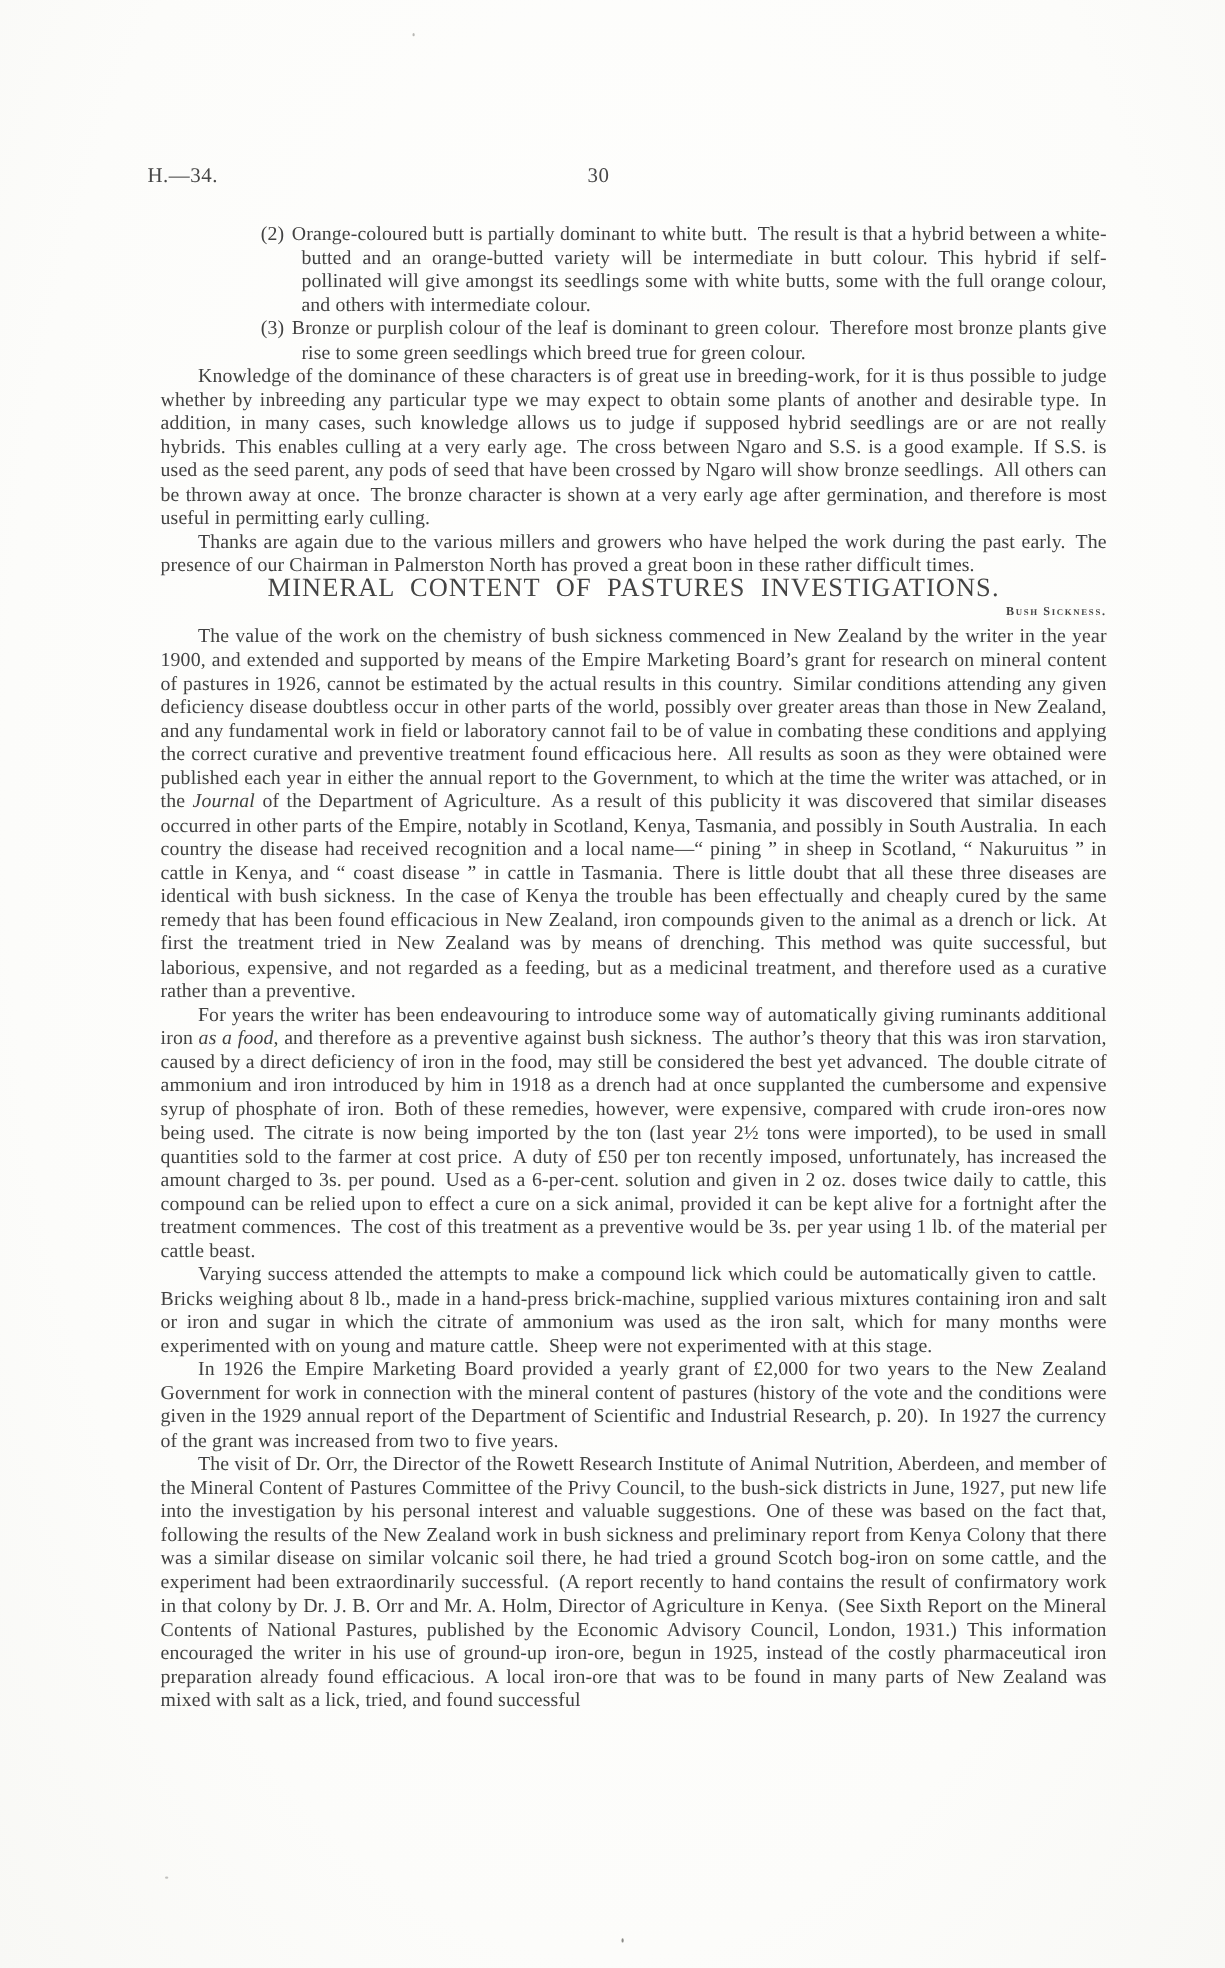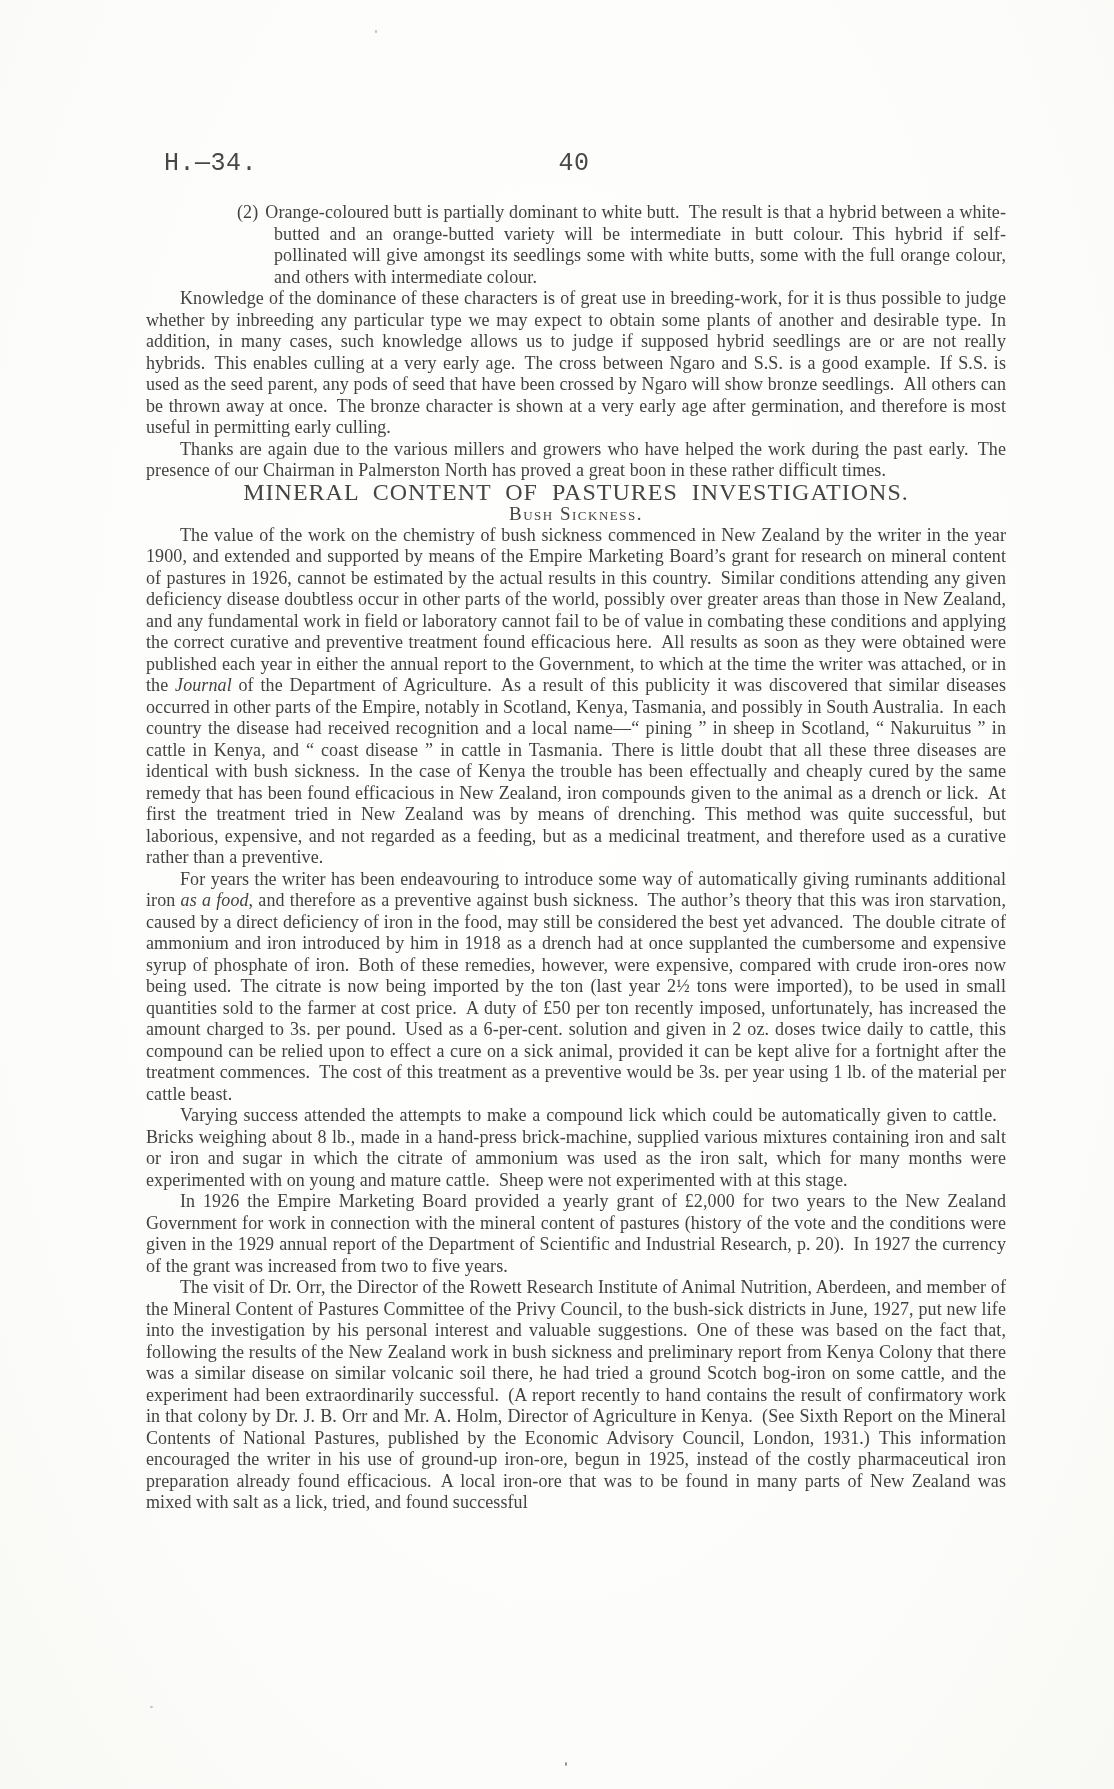--- a/index.html
+++ b/index.html
@@ -8,22 +8,22 @@
     width:1114px; height:1789px;
     margin:0 auto;
     background:#fdfdfc;
     background-image: radial-gradient(ellipse at 50% 40%, #fffffe 0%, #fcfcfa 70%, #f8f8f5 100%);
     overflow:hidden;
     color:#414141;
     font-family:"Liberation Serif","DejaVu Serif",serif;
     -webkit-font-smoothing:antialiased;
   }
   .runhead {
-    position:absolute; top:149px; left:144px; width:860px;
-    font-size:25px; letter-spacing:0.5px; color:#474747;font-family:Liberation Mono, monospace;
+    position:absolute; top:149px; left:114px; width:860px;
+    font-size:19px; letter-spacing:0.5px; color:#474747;
   }
   .runhead .code { position:absolute; left:20px; top:0; }
   .runhead .pageno { display:block; text-align:center; }
   .col {
     position:absolute; left:146px; top:202px; width:860px;
     font-size:18px; line-height:21.5px;
     text-align:justify;
     color:#424242;
     letter-spacing:0.1px;
   }
@@ -33,46 +33,47 @@
   p.ind { text-indent:34px; }
   .sec-title {
     margin:21px 0 0 0;
     font-size:24px; font-weight:400;
     text-align:center; text-indent:0;
     letter-spacing:1px; word-spacing:7px;
     color:#454545;
   }
   .sec-sub {
     margin:13px 0 12px 0;
-    font-size:19px; font-weight:400;
+    font-size:11px; font-weight:700;
     font-variant:small-caps;
     letter-spacing:1.5px;
-    text-align:center; text-indent:0;
+    text-align:right; text-indent:0;
     color:#454545;
   }
   .it { font-style:italic; }
   .speck { position:absolute; background:#8a8a86; border-radius:50%; }
   .speck.s1 { left:565px; top:1762px; width:2px; height:4px; }
   .speck.s2 { left:150px; top:1706px; width:3px; height:2px; opacity:.5; }
   .speck.s3 { left:375px; top:30px;  width:2px; height:3px; opacity:.6; }
 </style>
 </head>
 <body>
 
 <div class="page">
 
   <div class="runhead">
     <span class="code">H.—34.</span>
-    <span class="pageno">40</span>
+    <span class="pageno">30</span>
   </div>
 
   <div class="col">
 
     <p class="li"><span class="marker">(2)</span><span>Orange-coloured butt is partially dominant to white butt. The result is that a hybrid between a white-butted and an orange-butted variety will be intermediate in butt colour. This hybrid if self-pollinated will give amongst its seedlings some with white butts, some with the full orange colour, and others with intermediate colour.</span></p>
 
+    <p class="li"><span class="marker">(3)</span><span>Bronze or purplish colour of the leaf is dominant to green colour. Therefore most bronze plants give rise to some green seedlings which breed true for green colour.</span></p>
 
     <p class="ind">Knowledge of the dominance of these characters is of great use in breeding-work, for it is thus possible to judge whether by inbreeding any particular type we may expect to obtain some plants of another and desirable type. In addition, in many cases, such knowledge allows us to judge if supposed hybrid seedlings are or are not really hybrids. This enables culling at a very early age. The cross between Ngaro and S.S. is a good example. If S.S. is used as the seed parent, any pods of seed that have been crossed by Ngaro will show bronze seedlings. All others can be thrown away at once. The bronze character is shown at a very early age after germination, and therefore is most useful in permitting early culling.</p>
 
     <p class="ind">Thanks are again due to the various millers and growers who have helped the work during the past early. The presence of our Chairman in Palmerston North has proved a great boon in these rather difficult times.</p>
 
     <p class="sec-title">MINERAL CONTENT OF PASTURES INVESTIGATIONS.</p>
 
     <p class="sec-sub">Bush Sickness.</p>
 
     <p class="ind"><span>The value of the work on the chemistry of bush sickness commenced in New Zealand by the writer in the year 1900, and extended and supported by means of the Empire Marketing Board’s grant for research on mineral content of pastures in 1926, cannot be estimated by the actual results in this country. Similar conditions attending any given deficiency disease doubtless occur in other parts of the world, possibly over greater areas than those in New Zealand, and any fundamental work in field or laboratory cannot fail to be of value in combating these conditions and applying the correct curative and preventive treatment found efficacious here. All results as soon as they were obtained were published each year in either the annual report to the Government, to which at the time the writer was attached, or in the </span><span class="it">Journal</span><span> of the Department of Agriculture. As a result of this publicity it was discovered that similar diseases occurred in other parts of the Empire, notably in Scotland, Kenya, Tasmania, and possibly in South Australia. In each country the disease had received recognition and a local name—“ pining ” in sheep in Scotland, “ Nakuruitus ” in cattle in Kenya, and “ coast disease ” in cattle in Tasmania. There is little doubt that all these three diseases are identical with bush sickness. In the case of Kenya the trouble has been effectually and cheaply cured by the same remedy that has been found efficacious in New Zealand, iron compounds given to the animal as a drench or lick. At first the treatment tried in New Zealand was by means of drenching. This method was quite successful, but laborious, expensive, and not regarded as a feeding, but as a medicinal treatment, and therefore used as a curative rather than a preventive.</span></p>

